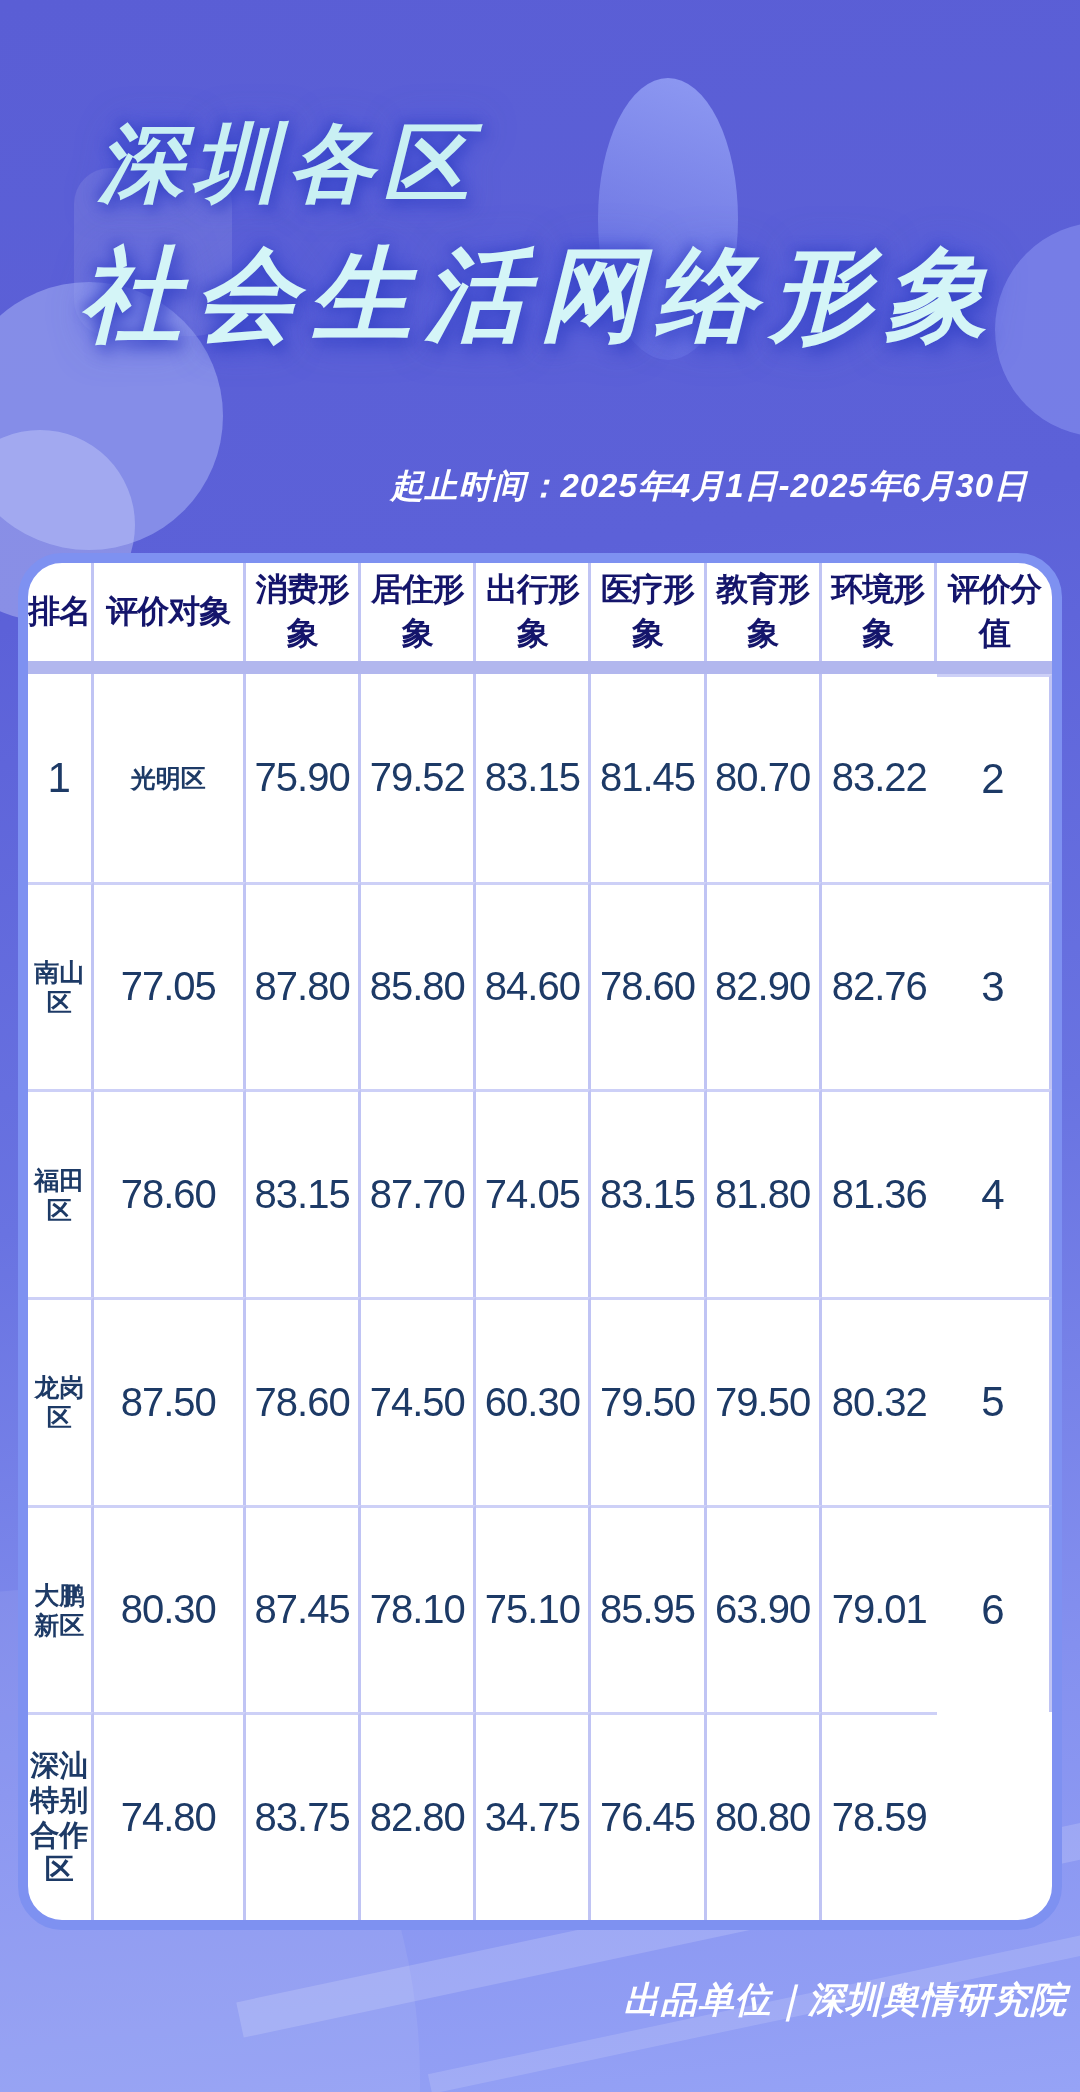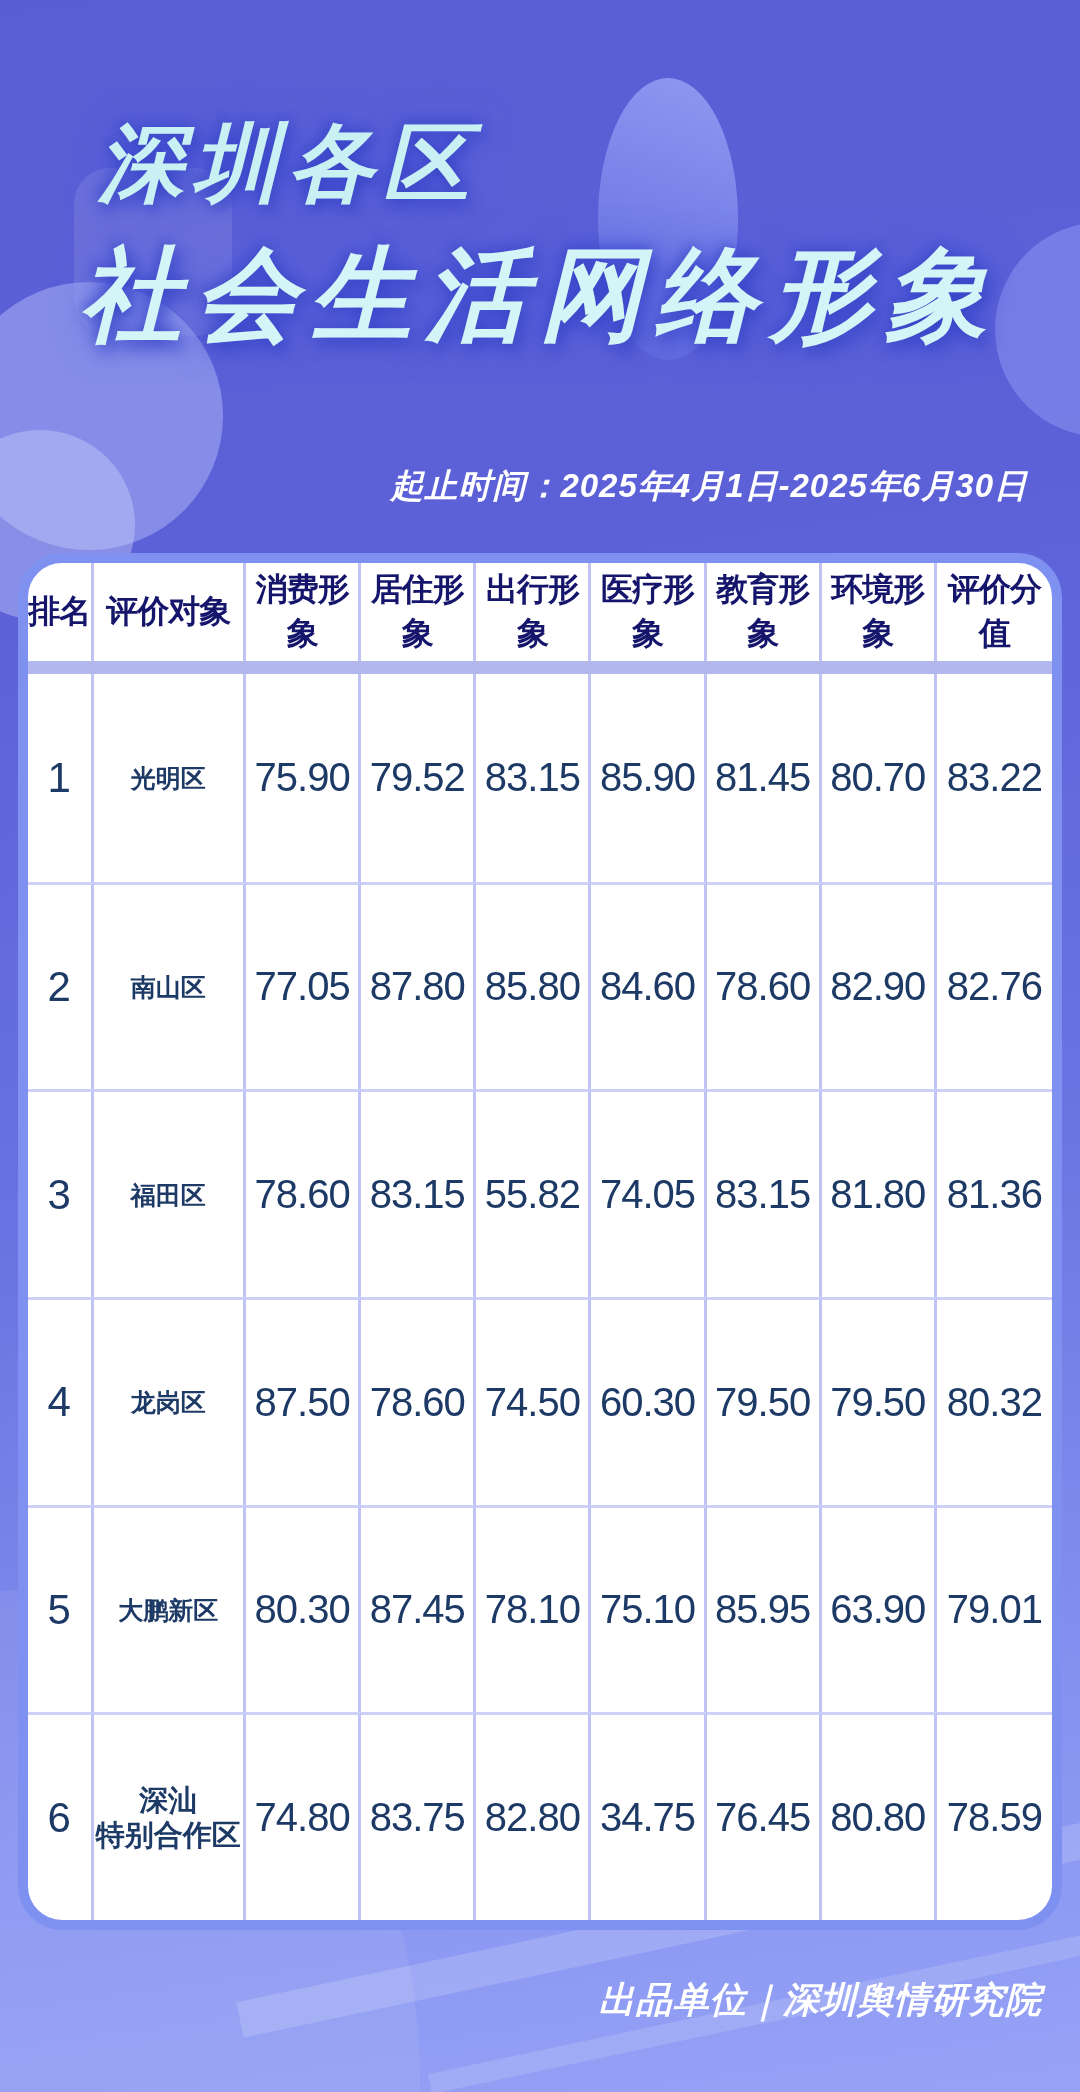--- a/index.html
+++ b/index.html
@@ -49,21 +49,21 @@
   .th,.cell{display:flex;align-items:center;justify-content:center;box-sizing:border-box;text-align:center;}
   .th{font-weight:700;color:#14156b;font-size:32px;letter-spacing:-1px;}
   .vline{border-right:3px solid #c0c4f4;}
   .band{grid-column:1/-1;background:#b2b7ee;}
   .sep{border-top:3px solid #cdd0f7;}
   .rank{font-size:42px;color:#1d3a66;font-weight:500;}
   .name{font-size:25px;color:#1d3a66;font-weight:600;white-space:pre-line;line-height:1.2;}
   .name.small{font-size:29px;}
   .score{font-size:40px;color:#1d3a66;font-weight:500;letter-spacing:-1px;}
   .footer-line{
-    position:absolute;right:38px;top:1976px;
+    position:absolute;right:13px;top:1976px;
     font-size:36px;font-weight:700;font-style:italic;color:#ffffff;letter-spacing:1px;white-space:nowrap;
   }
 </style>
 </head>
 <body>
 
 <div class="poster">
   <div class="blob blob-rrect"></div>
   <div class="blob blob-left-big"></div>
   <div class="blob blob-left-small"></div>
@@ -87,38 +87,37 @@
         <div class="th vline">医疗形象</div>
         <div class="th vline">教育形象</div>
         <div class="th vline">环境形象</div>
         <div class="th">评价分值</div>
         <div class="band"></div>
         <div class="cell rank vline">1</div>
         <div class="cell name vline">光明区</div>
         <div class="cell score vline">75.90</div>
         <div class="cell score vline">79.52</div>
         <div class="cell score vline">83.15</div>
-        <div class="cell score vline">85.90</div>
         <div class="cell score vline">81.45</div>
         <div class="cell score vline">80.70</div>
         <div class="cell score">83.22</div>
         <div class="cell rank vline sep">2</div>
         <div class="cell name vline sep">南山区</div>
         <div class="cell score vline sep">77.05</div>
         <div class="cell score vline sep">87.80</div>
         <div class="cell score vline sep">85.80</div>
         <div class="cell score vline sep">84.60</div>
         <div class="cell score vline sep">78.60</div>
         <div class="cell score vline sep">82.90</div>
         <div class="cell score sep">82.76</div>
         <div class="cell rank vline sep">3</div>
         <div class="cell name vline sep">福田区</div>
         <div class="cell score vline sep">78.60</div>
         <div class="cell score vline sep">83.15</div>
-        <div class="cell score vline sep">55.82</div>
+        <div class="cell score vline sep">87.70</div>
         <div class="cell score vline sep">74.05</div>
         <div class="cell score vline sep">83.15</div>
         <div class="cell score vline sep">81.80</div>
         <div class="cell score sep">81.36</div>
         <div class="cell rank vline sep">4</div>
         <div class="cell name vline sep">龙岗区</div>
         <div class="cell score vline sep">87.50</div>
         <div class="cell score vline sep">78.60</div>
         <div class="cell score vline sep">74.50</div>
         <div class="cell score vline sep">60.30</div>

